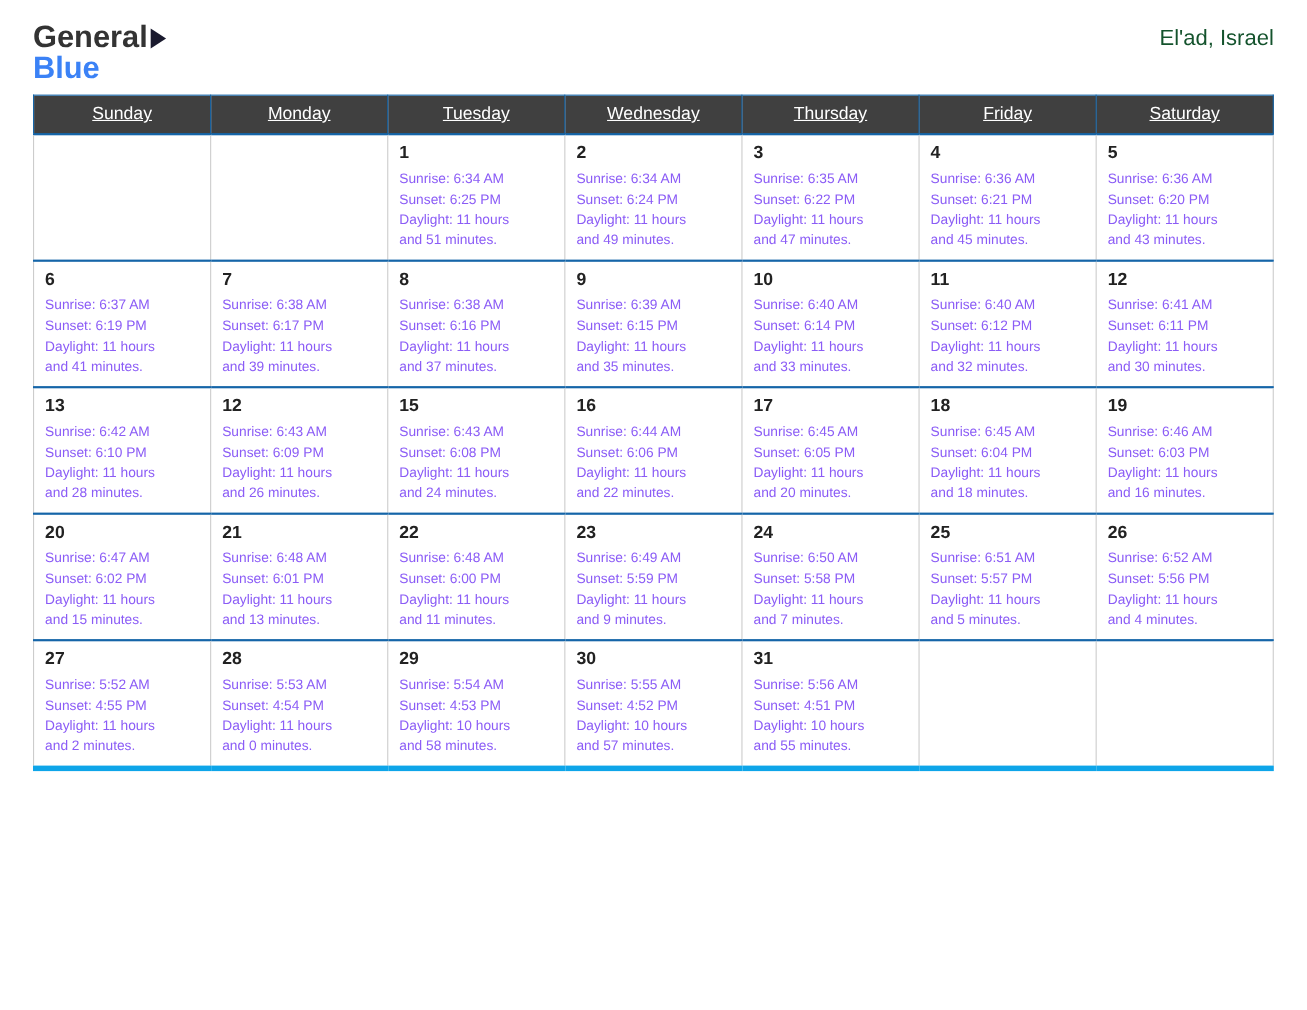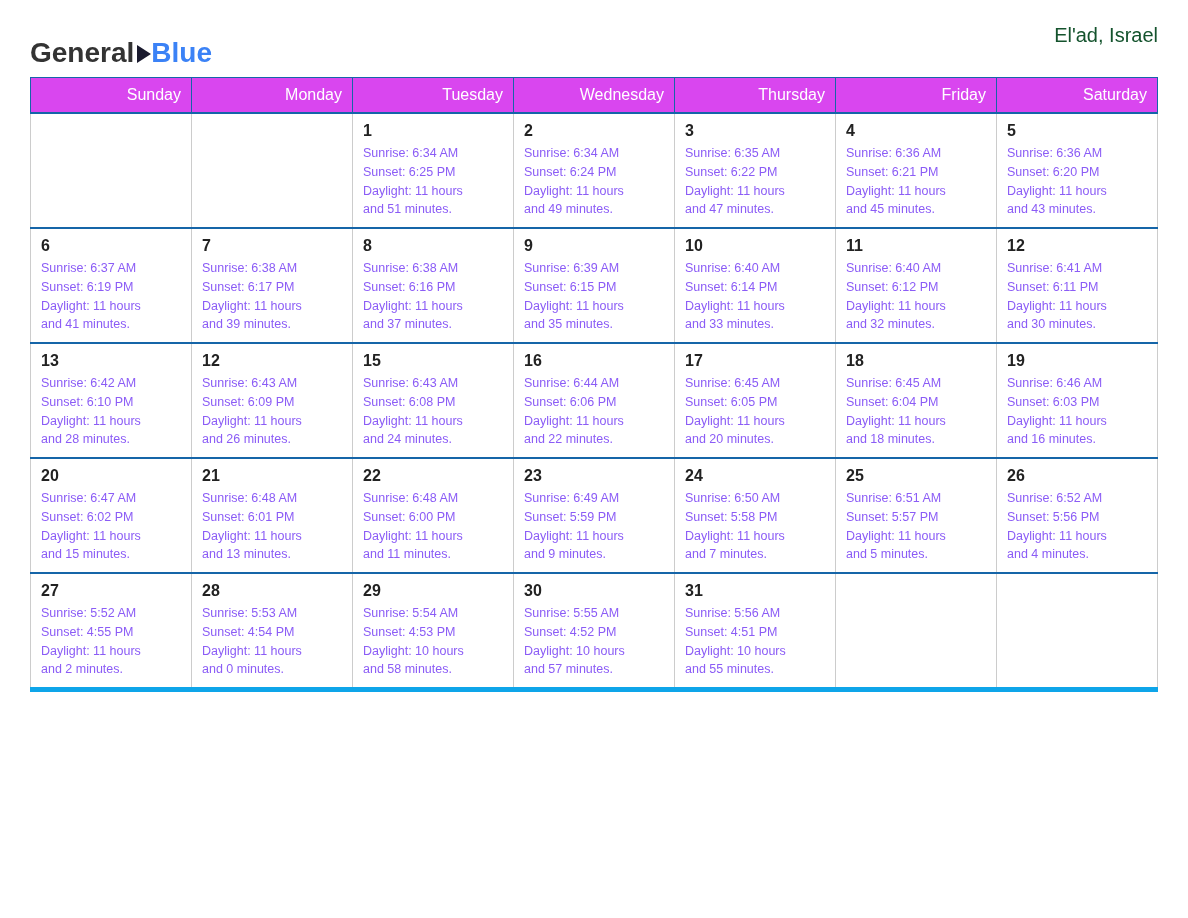--- a/index.html
+++ b/index.html
@@ -12,23 +12,22 @@
       padding: 20px 30px 30px 30px;
     }
     .header {
       display: flex;
       justify-content: space-between;
       align-items: flex-start;
       margin-bottom: 10px;
     }
     .logo {
       display: flex;
-      flex-direction: row;
+      flex-direction: column;
       align-items: flex-start;
-      margin-top: 19px;
     }
     .logo-general {
       font-size: 28px;
       font-weight: bold;
       color: #333;
       line-height: 1;
     }
     .logo-blue {
       font-size: 28px;
       font-weight: bold;
@@ -50,27 +49,28 @@
       font-size: 20px;
       color: #14532d;
       margin-top: 4px;
     }
     .calendar {
       width: 100%;
       border-collapse: collapse;
       margin-top: 10px;
     }
     .calendar th {
-      background-color: #d946ef;
+      background-color: #404040;
       color: #fff;
       font-size: 16px;
       font-weight: normal;
       padding: 8px 10px;
-      text-align: right;
+      text-align: center;
       border: 1px solid #1565a8;
+      text-decoration: underline;
     }
     .calendar td {
       vertical-align: top;
       padding: 8px 10px;
       border: 1px solid #ccc;
       border-top: 2px solid #1565a8;
       width: 14.28%;
       min-height: 100px;
       font-size: 13px;
       color: #333;

